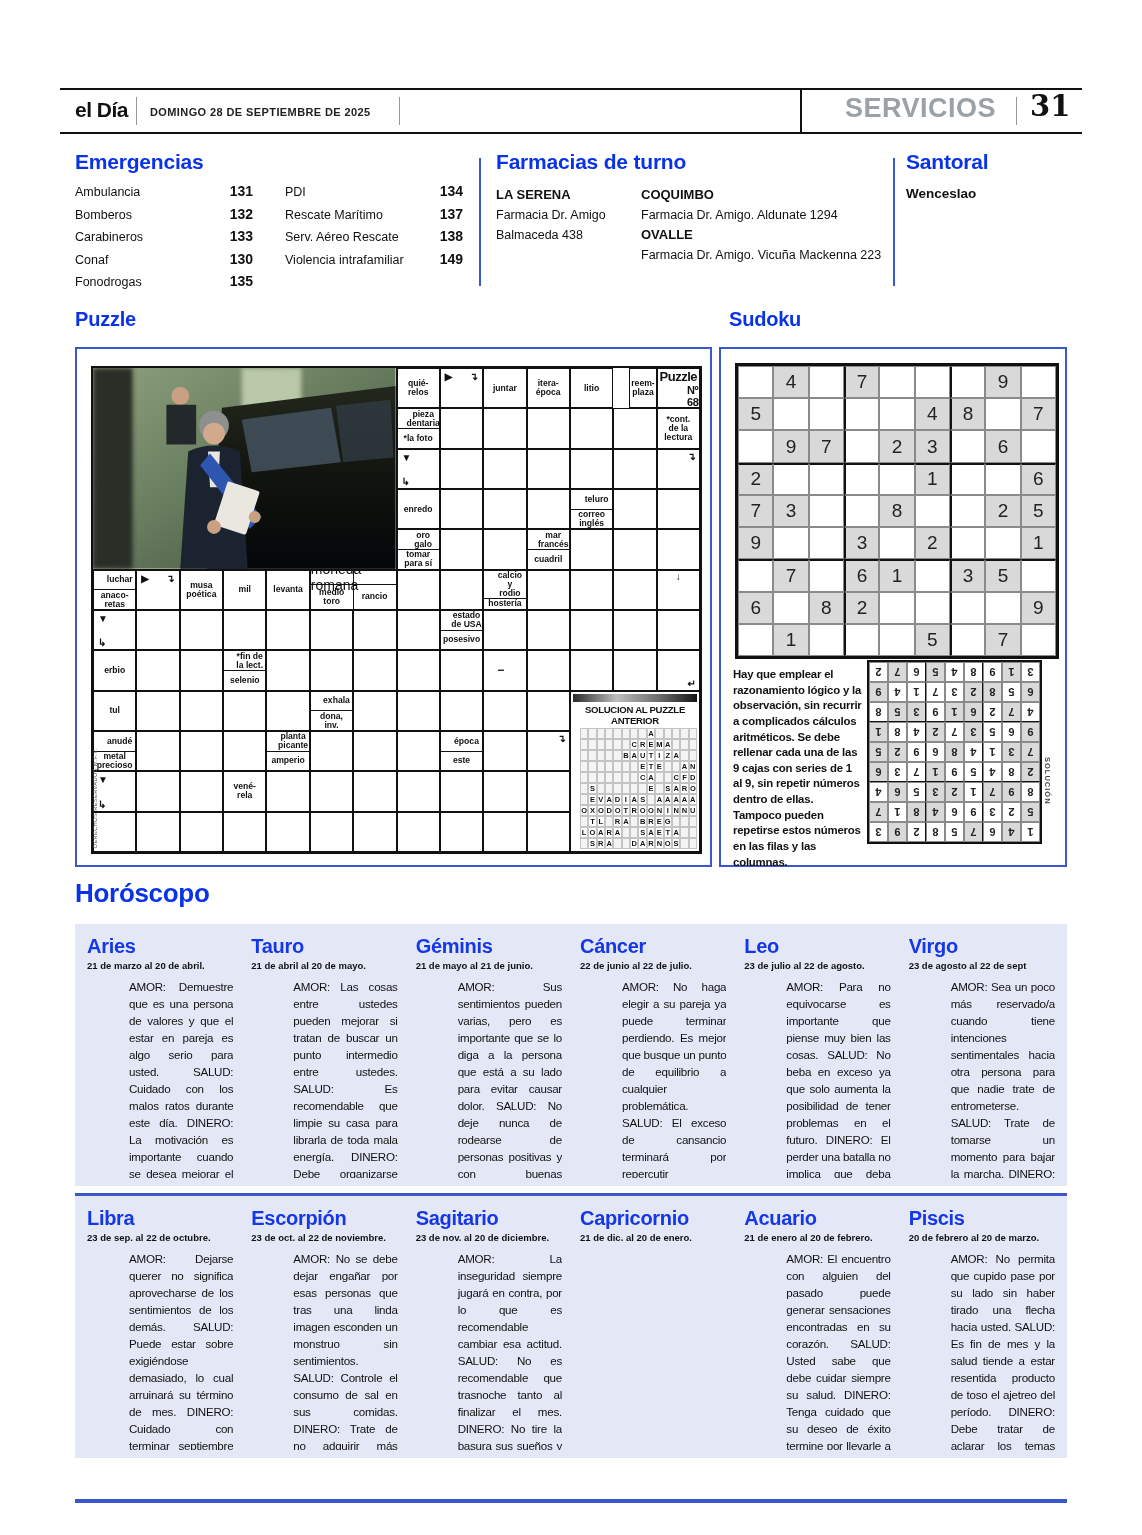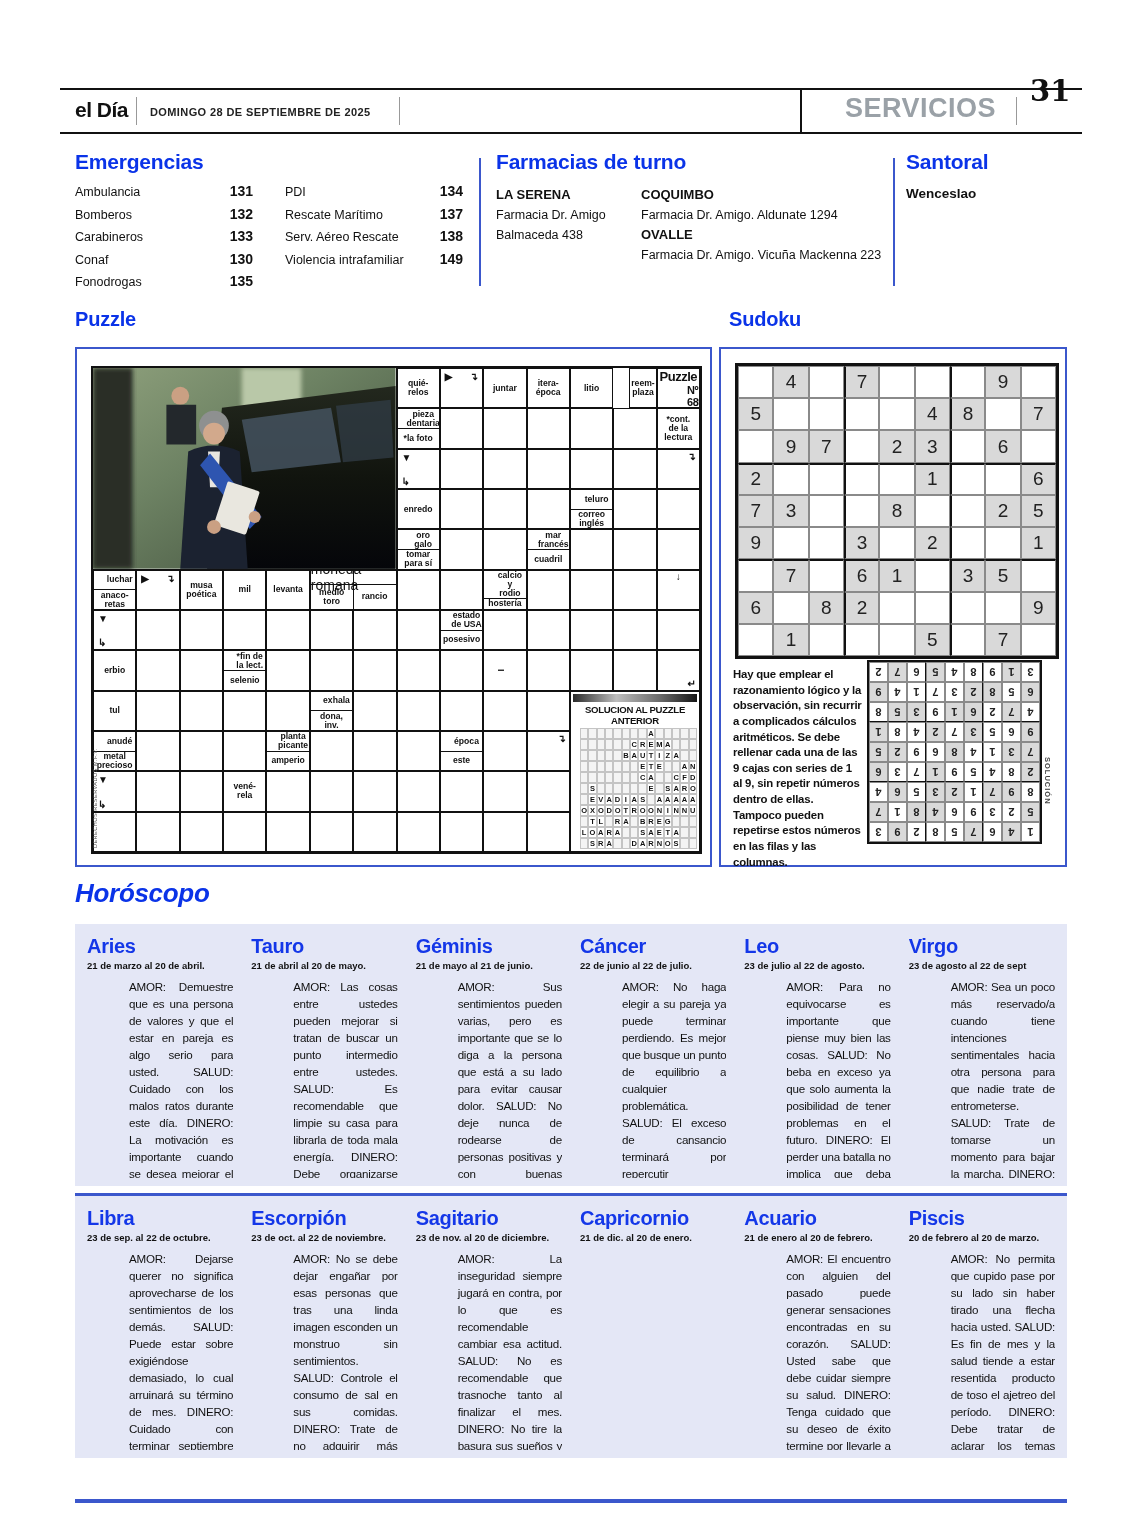--- a/index.html
+++ b/index.html
@@ -77,21 +77,21 @@
   .sd-cell.given{background:var(--given);}
   .sd-cell.bl{border-left:2.5px solid #111;} .sd-cell.bt{border-top:2.5px solid #111;}
   .sd-mini{left:146px;top:311px;width:171px;height:180px;grid-template-columns:repeat(9,1fr);
            grid-template-rows:repeat(9,1fr);border-width:2px;transform:rotate(180deg);}
   .sd-mini .sd-cell{font-size:11px;font-weight:600;}
   .sd-mini .sd-cell.bl{border-left:1.8px solid #111;} .sd-mini .sd-cell.bt{border-top:1.8px solid #111;}
   .sd-instr{font-size:11.4px;font-weight:700;line-height:1.37;letter-spacing:-0.2px;}
   .sd-sol-label{writing-mode:vertical-rl;font-size:7.5px;letter-spacing:1px;color:#444;font-weight:700;}
 
   
-  .h-title{font-size:26px;font-weight:800;color:var(--accent);letter-spacing:-0.3px;font-style:italic;}
+  .h-title{font-size:26px;font-weight:800;color:var(--accent);letter-spacing:-0.3px;}
   .h-block{background:var(--hbg);display:grid;grid-template-columns:repeat(6,1fr);
            gap:0 18px;padding:12px 12px 8px 12px;box-sizing:border-box;overflow:hidden;}
   .h-block.bt{border-top:3px solid var(--bord);}
   .h-card{overflow:hidden;}
   .h-name{font-size:20px;font-weight:800;color:#1437e8;letter-spacing:-0.3px;line-height:1.05;}
   .h-dates{font-size:9.5px;font-weight:800;color:#111;margin:3px 0 7px 0;}
   .h-body{font-size:11.6px;line-height:1.47;text-align:justify;letter-spacing:-0.25px;margin-left:42px;}
   .h-rule{background:var(--bord);}
 </style>
 </head>
@@ -101,21 +101,21 @@
 
   <div class="abs hr" style="left:60px;top:88px;width:1022px;height:2px;"></div>
   <div class="abs hr" style="left:60px;top:132px;width:1022px;height:1.5px;"></div>
   <div class="abs hr" style="left:800px;top:88px;width:2px;height:45px;"></div>
   <div class="abs brand" style="left:75px;top:98px;">el Día</div>
   <div class="abs vsep" style="left:136px;top:97px;height:28px;"></div>
   <div class="abs hdate" style="left:150px;top:106px;">DOMINGO 28 DE SEPTIEMBRE DE 2025</div>
   <div class="abs vsep" style="left:399px;top:97px;height:28px;"></div>
   <div class="abs section-name" style="left:845px;top:93px;">SERVICIOS</div>
   <div class="abs vsep" style="left:1016px;top:97px;height:28px;"></div>
-  <div class="abs pagenum" style="left:1030px;top:74px;">31</div>
+  <div class="abs pagenum" style="left:1030px;top:89px;">31</div>
 
   <div class="abs sec-title" style="left:75px;top:150px;">Emergencias</div>
   <div class="abs" style="left:75px;top:183px;width:178px;">
       <div class="emg-row">
         <span class="emg-lab">Ambulancia</span>
         <span class="emg-num">131</span>
       </div>
       <div class="emg-row">
         <span class="emg-lab">Bomberos</span>
         <span class="emg-num">132</span>

